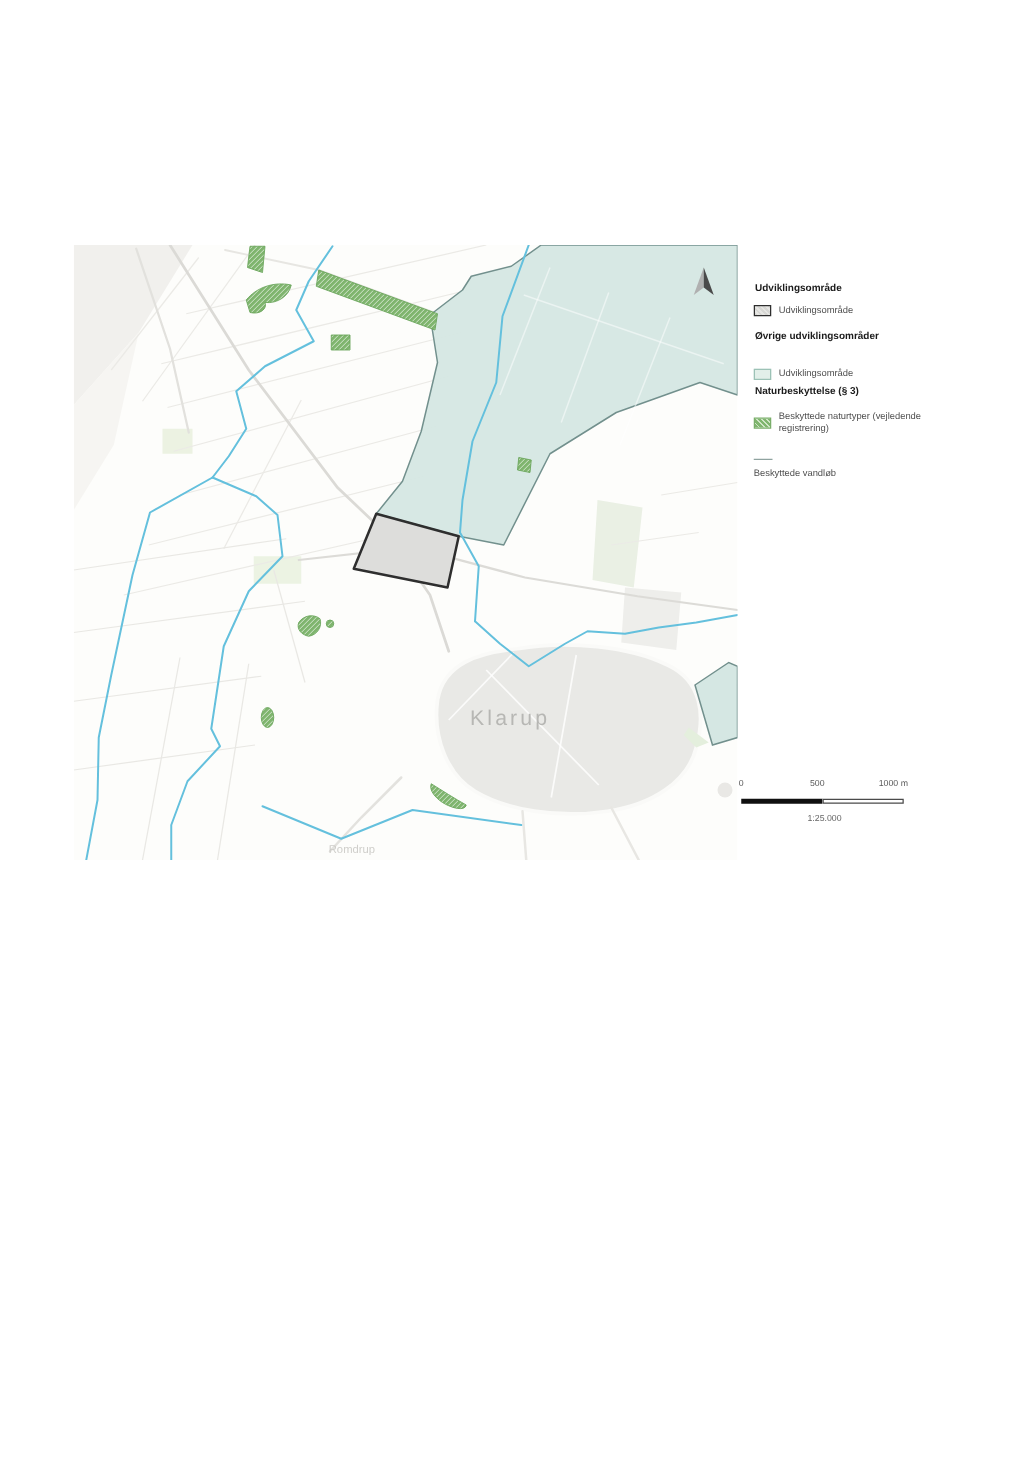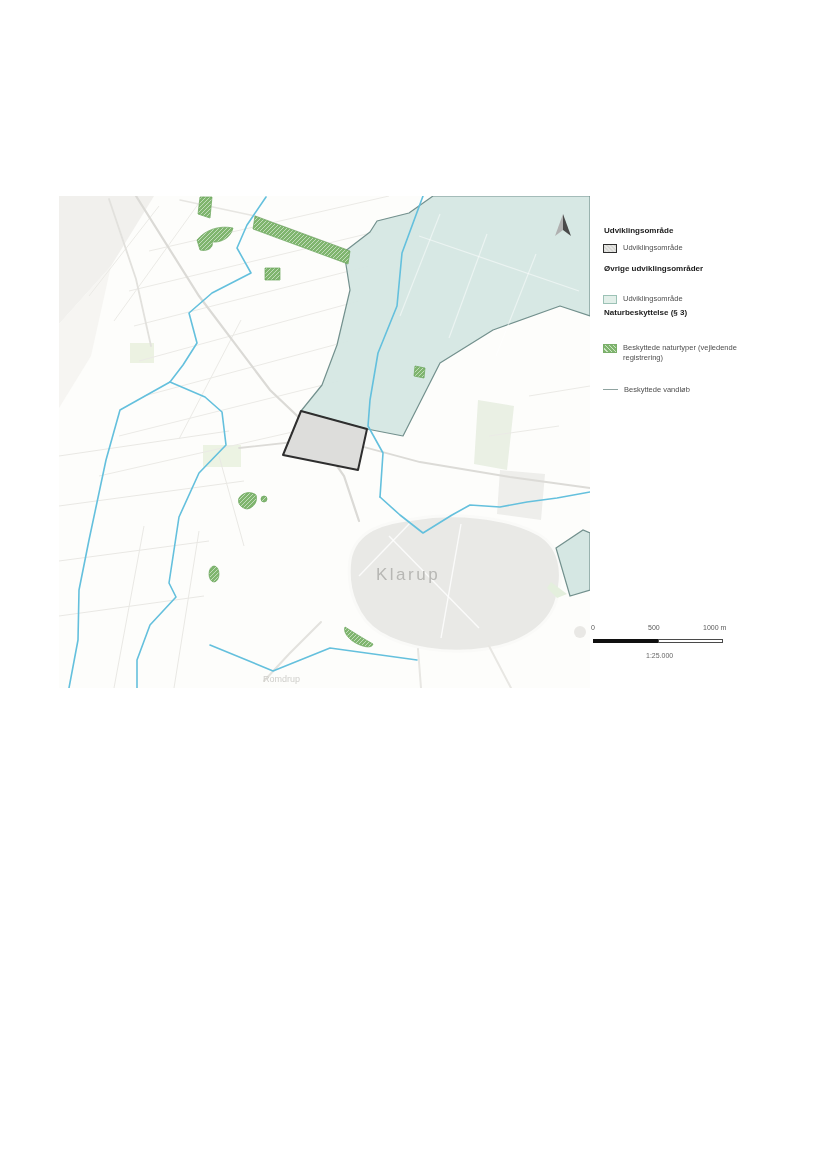--- a/index.html
+++ b/index.html
@@ -156,25 +156,25 @@
     <span class="lg-label">Udviklingsområde</span>
   </div>
 
   <div class="lg-title" style="top:264px;">Øvrige udviklingsområder</div>
   <div class="lg-item" style="top:294px;">
     <span class="sw sw-other"></span>
     <span class="lg-label">Udviklingsområde</span>
   </div>
 
   <div class="lg-title" style="top:308px;">Naturbeskyttelse (§ 3)</div>
-  <div class="lg-item" style="top:343px;">
+  <div class="lg-item" style="top:328px;align-items:center;">
     <span class="sw sw-nature"></span>
     <span class="lg-label">Beskyttede naturtyper (vejledende registrering)</span>
   </div>
-  <div class="lg-item" style="top:385px;">
+  <div class="lg-item" style="top:363px;flex-direction:column;">
     <span class="sw-line"></span>
     <span class="lg-label">Beskyttede vandløb</span>
   </div>
 
   <div class="sb-num" style="left:591px;top:624px;">0</div>
   <div class="sb-num" style="left:648px;top:624px;">500</div>
   <div class="sb-num" style="left:703px;top:624px;">1000 m</div>
   <div class="sb-bar">
     <div class="sb-black"></div>
     <div class="sb-white"></div>

